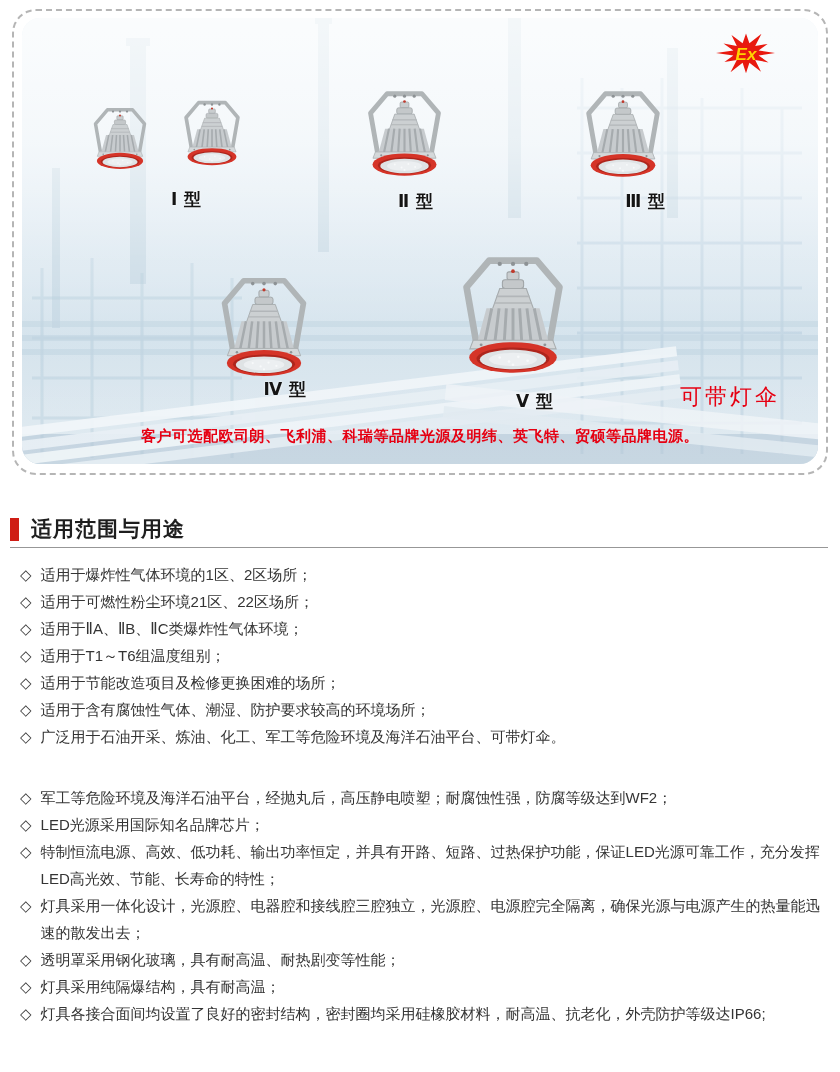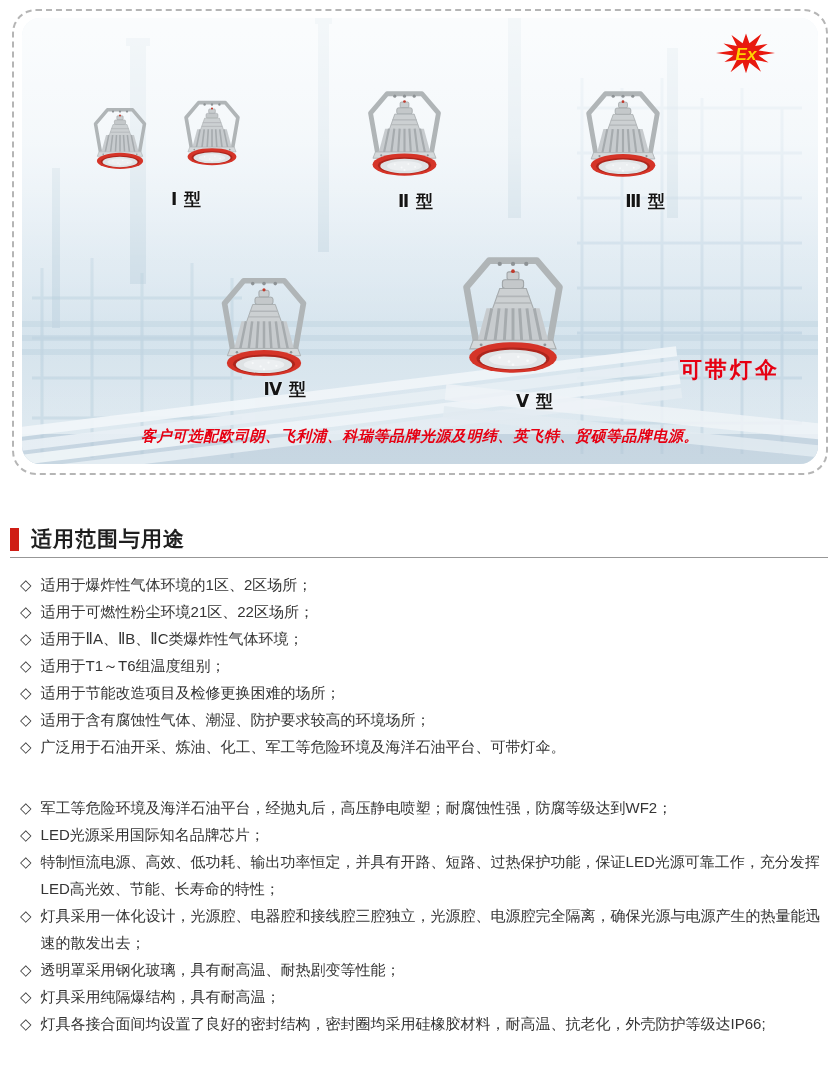--- a/index.html
+++ b/index.html
@@ -34,34 +34,33 @@
   .lamp { position:absolute; }
   .type-label {
     position:absolute; width:80px;
     text-align:right;
     font-size:17px; font-weight:bold; color:#141414;
     letter-spacing:1px;
     text-shadow:0 0 3px rgba(255,255,255,.9);
   }
   .ex-badge { position:absolute; left:694px; top:12px; width:60px; height:46px; }
   .umbrella-note {
-    position:absolute; left:658px; top:337px;
-    font-size:22px; font-weight:bold; color:#e60012; letter-spacing:3px;
+    position:absolute; left:658px; top:364px;
+    font-size:22px; font-weight:normal; color:#e60012; letter-spacing:3px;
     white-space:nowrap;
   }
   .photo-caption {
     position:absolute; left:0; top:409px; width:100%;
     text-align:center;
     font-size:15px; font-weight:bold; color:#e60012;
     letter-spacing:.5px;
-    font-style:italic;
   }
   
   .section { margin:0 12px 0 10px; }
-  .section.first { margin-top:50px; }
+  .section.first { margin-top:40px; }
   .section.second { margin-top:34px; }
   .section-header {
     display:flex; align-items:center;
     border-bottom:1px solid #979797;
     padding-bottom:4px;
   }
   .red-bar {
     width:9px; height:23px;
     background:#cf1d15;
     margin-right:12px;

